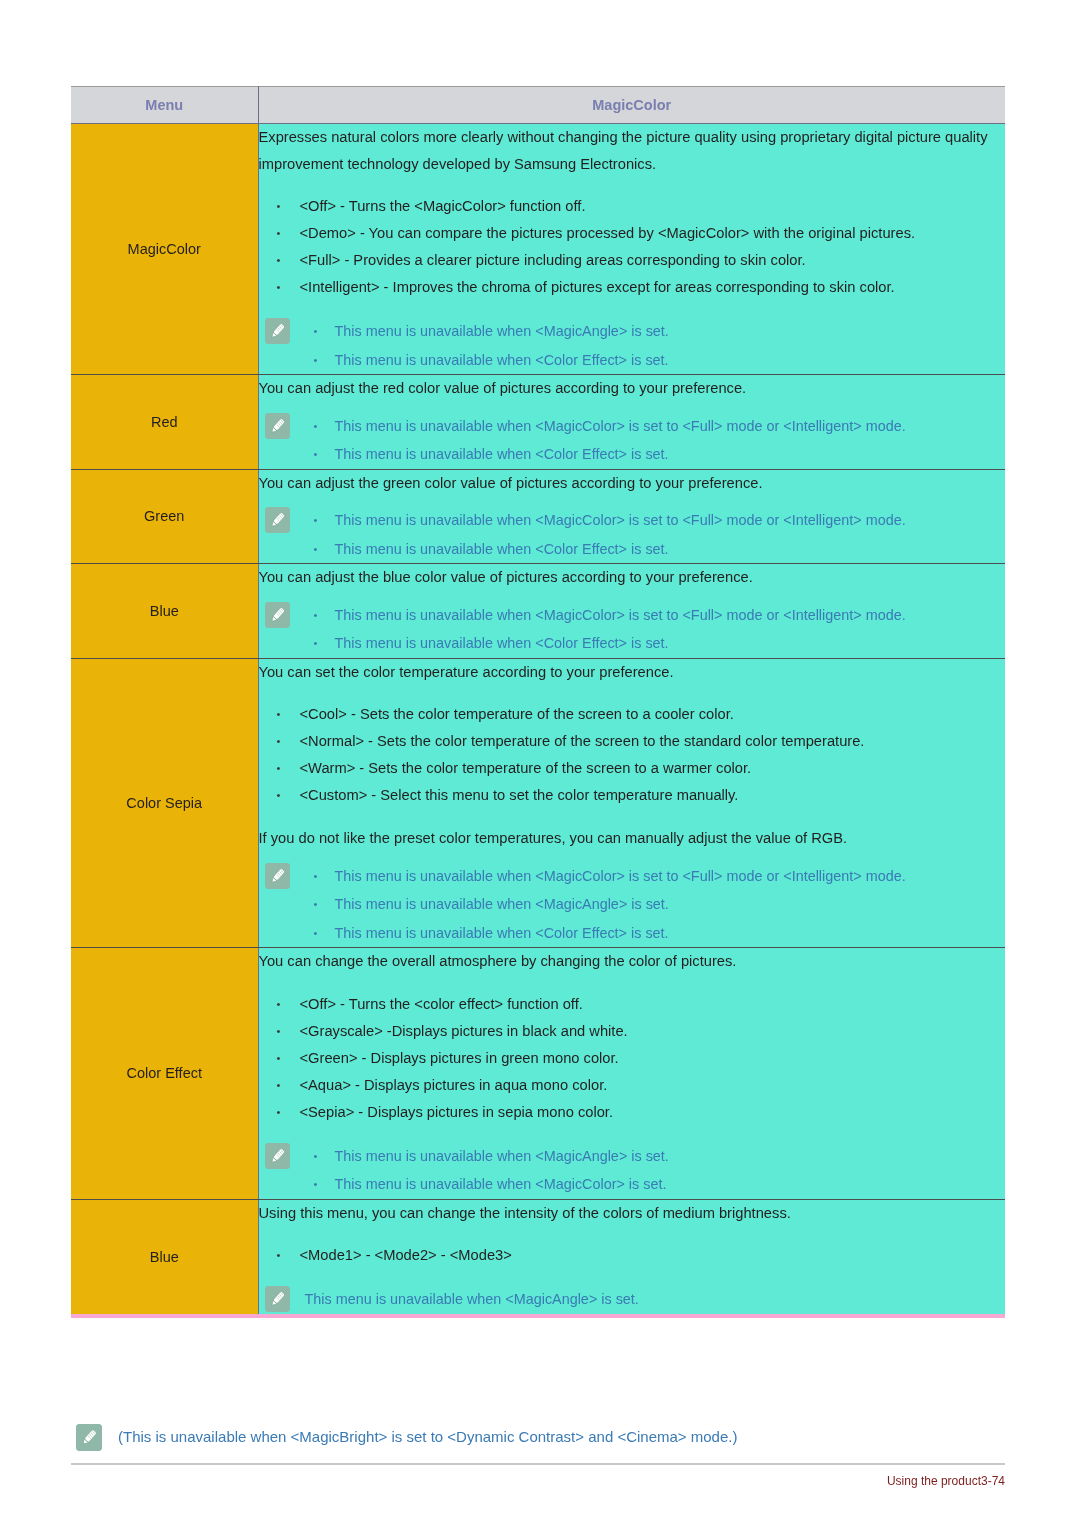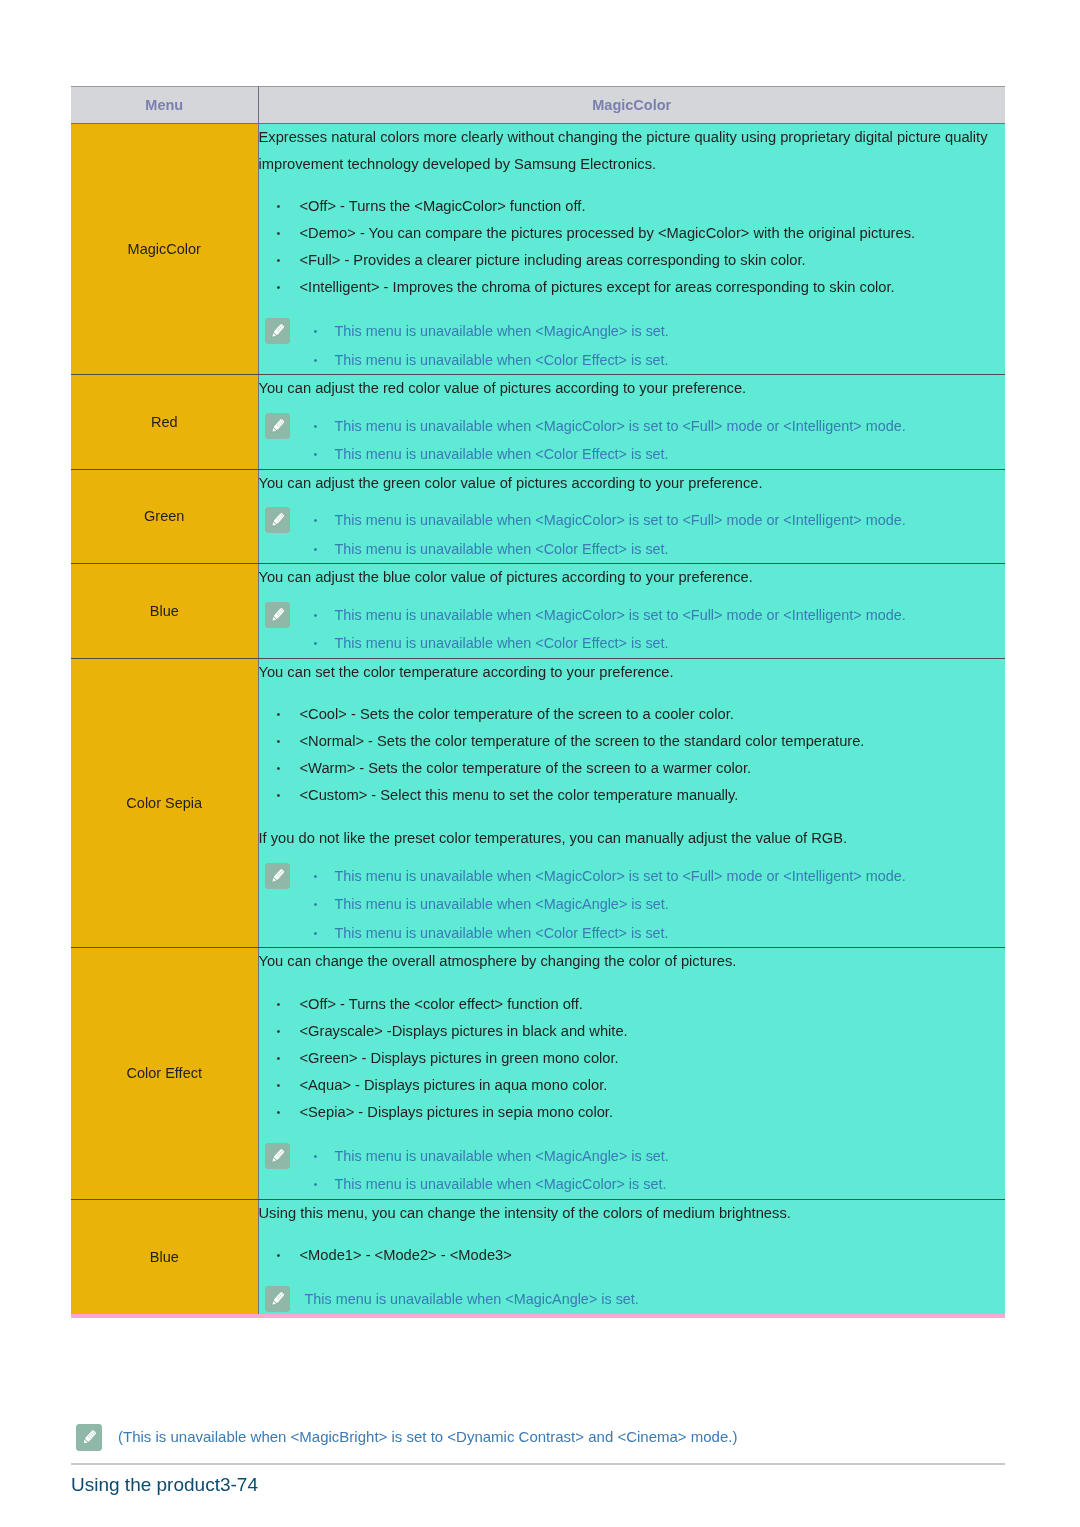--- a/index.html
+++ b/index.html
@@ -173,24 +173,24 @@
     width: 934px;
     height: 2px;
     background: #c9c9c9;
   }
   .page-footer {
     position: absolute;
     left: 71px;
     top: 1474px;
     width: 934px;
     display: flex;
-    justify-content: flex-start;
+    justify-content: flex-end;
     align-items: baseline;
-    font-size: 19px;
-    color: #0c4a6e;
+    font-size: 12px;
+    color: #7f1d1d;
   }
 </style>
 </head>
 <body>
 
 <div class="page">
 
   <table class="spec-table">
     <colgroup>
       <col class="c-menu">

